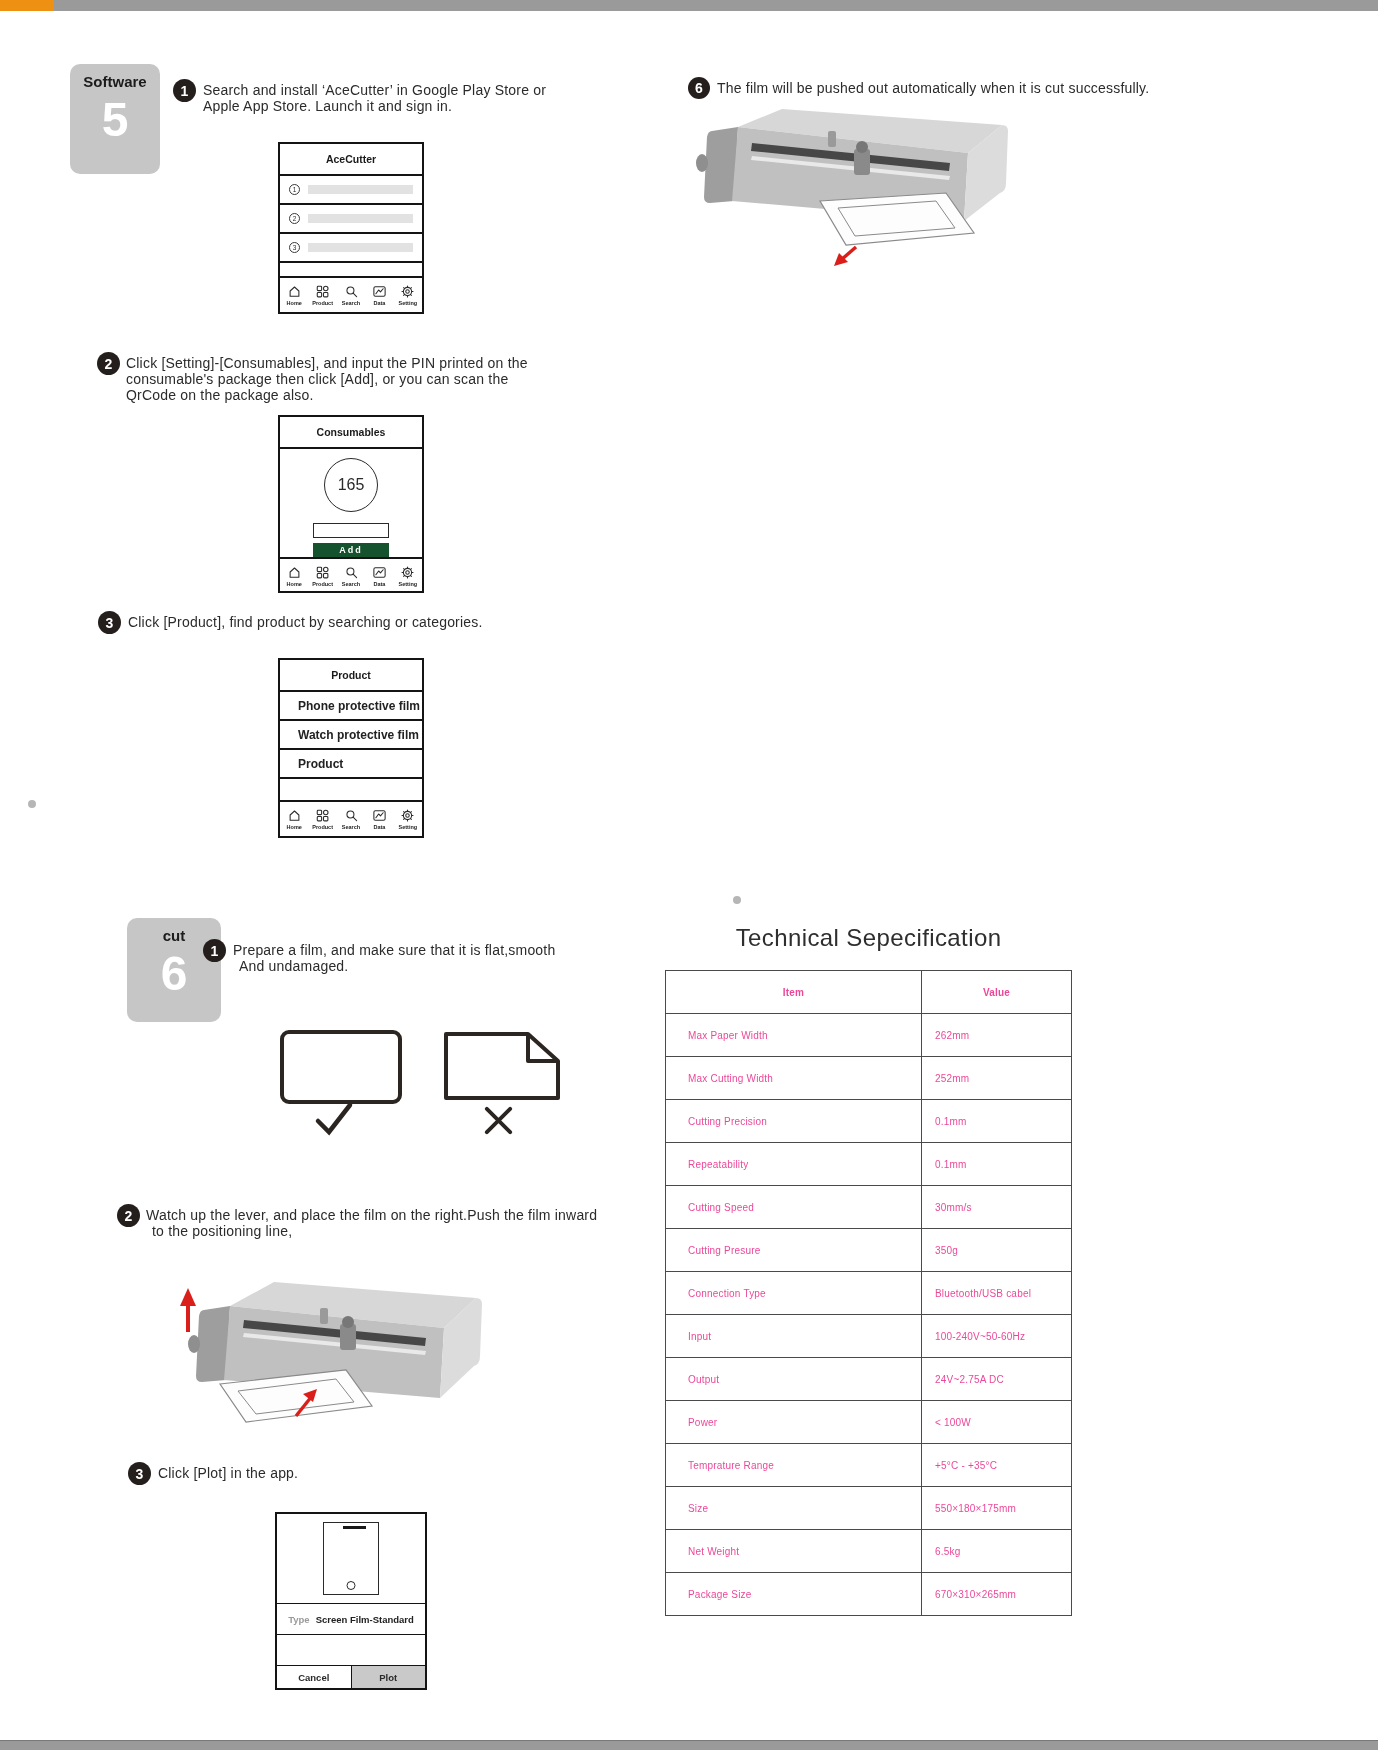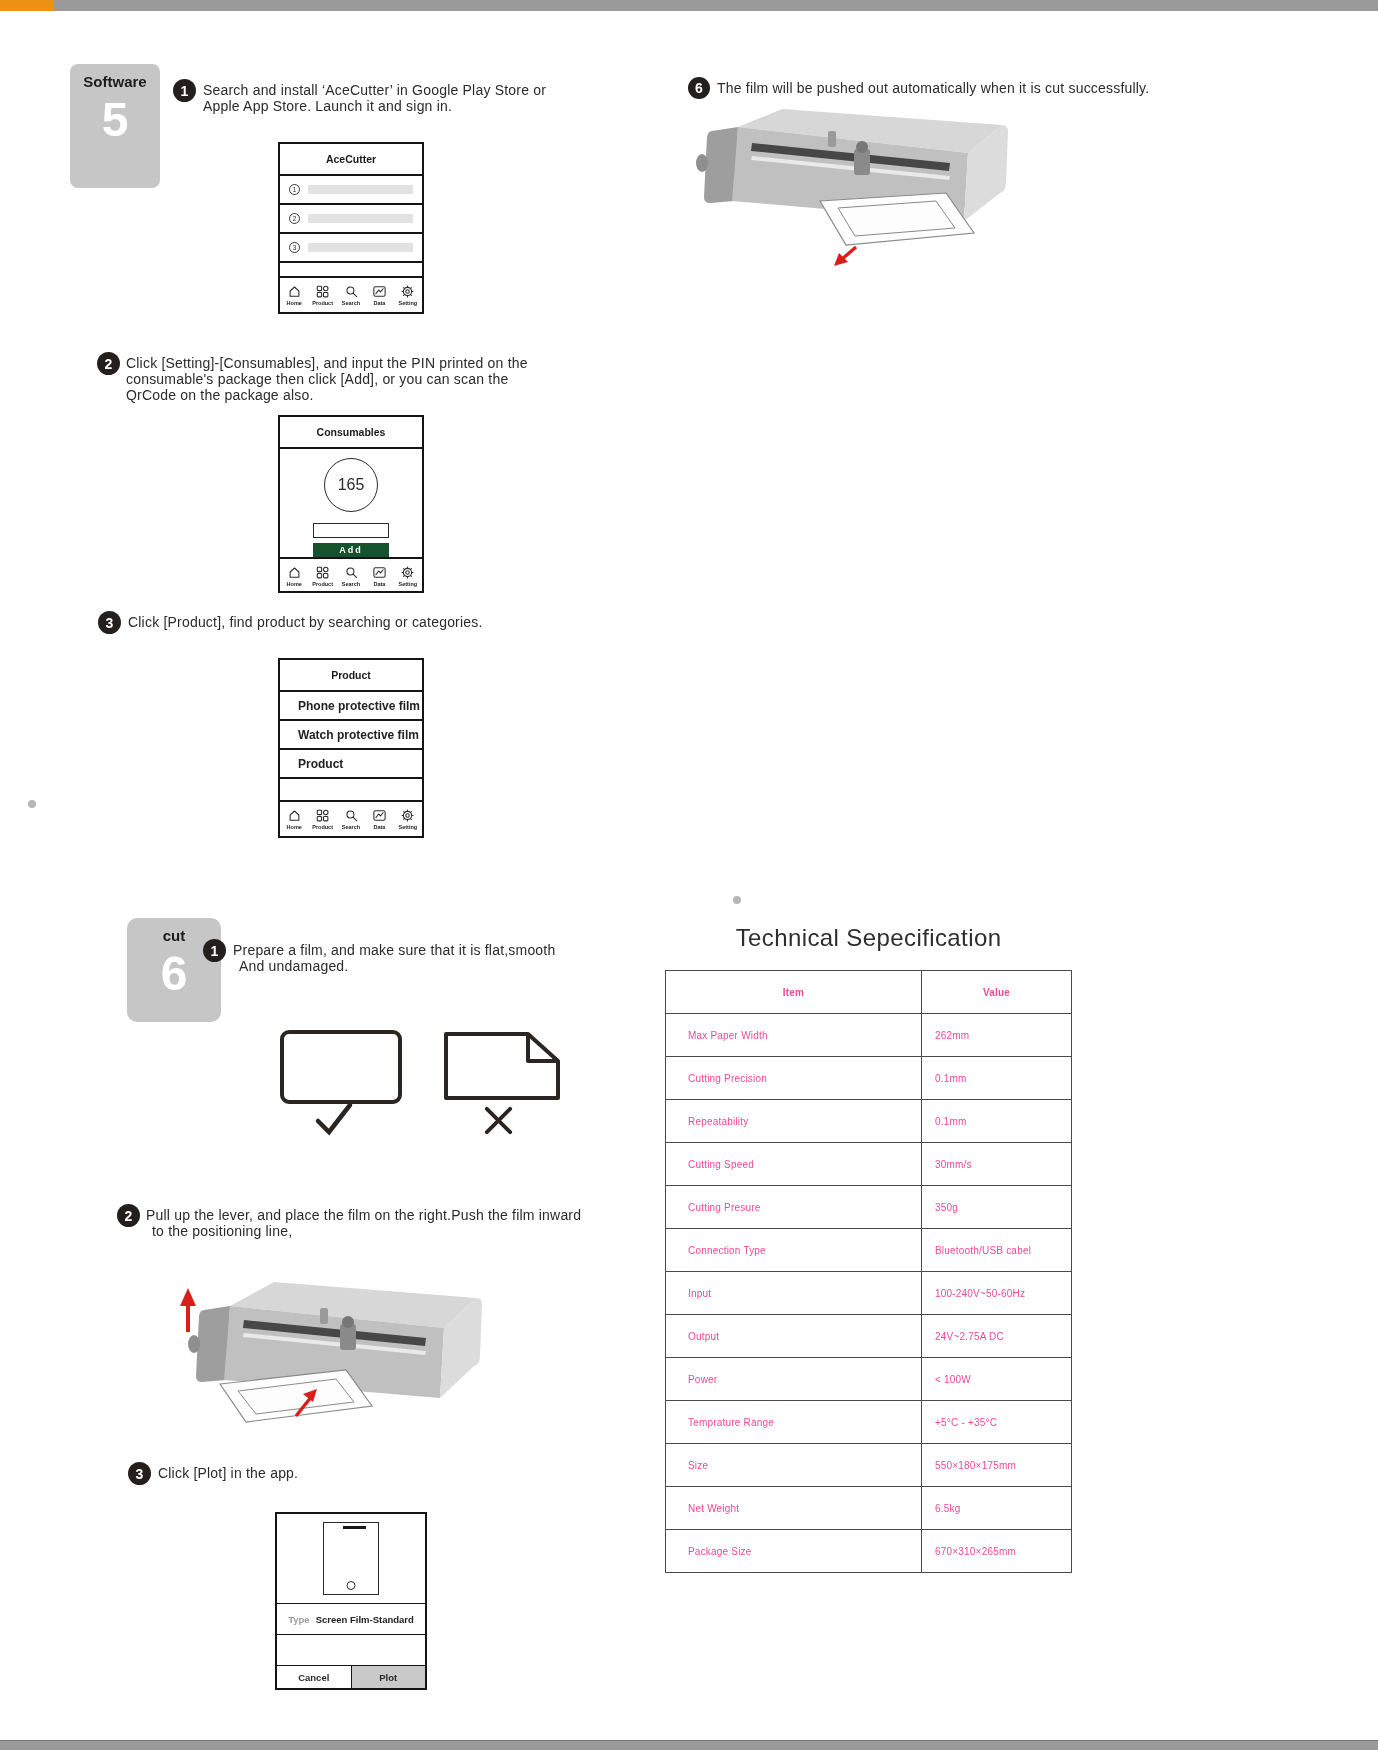--- a/index.html
+++ b/index.html
@@ -79,21 +79,21 @@
 </style>
 </head>
 <body>
 
 <div class="page">
 
   <div class="abs top-bar"></div>
   <div class="abs top-accent"></div>
   <div class="abs bottom-bar"></div>
 
-  <div class="abs badge" style="left:70px;top:64px;width:90px;height:124px;border-radius:8px;">
+  <div class="abs badge" style="left:70px;top:64px;width:90px;height:110px;">
     <div class="badge-label">Software</div>
     <div class="badge-number">5</div>
   </div>
 
   <div class="abs step-circle" style="left:173px;top:79px;">1</div>
   <div class="abs step-text" style="left:203px;top:82px;width:420px;">
     <div>Search and install ‘AceCutter’ in Google Play Store or</div>
     <div>Apple App Store. Launch it and sign in.</div>
   </div>
 
@@ -336,21 +336,21 @@
   </svg>
   <svg class="abs" style="left:312px;top:1100px;" width="44" height="38" viewBox="0 0 44 38">
     <path d="M6 21 L17 32 L38 5" stroke="#2b2522" stroke-width="4.5" fill="none" stroke-linecap="round"></path>
   </svg>
   <svg class="abs" style="left:482px;top:1104px;" width="33" height="33" viewBox="0 0 34 34">
     <path d="M5 5 L29 29 M29 5 L5 29" stroke="#2b2522" stroke-width="4" fill="none" stroke-linecap="round"></path>
   </svg>
 
   <div class="abs step-circle" style="left:117px;top:1204px;">2</div>
   <div class="abs step-text" style="left:146px;top:1207px;width:480px;">
-    <div>Pull up the lever, and place the film on the right.Push the film inward</div>
+    <div>Watch up the lever, and place the film on the right.Push the film inward</div>
     <div class="indent">to the positioning line,</div>
   </div>
 
   <svg class="abs" style="left:168px;top:1252px;" width="315" height="185" viewBox="0 0 315 185">
     <line x1="20" y1="80" x2="20" y2="50" stroke="#da1f1b" stroke-width="4"></line>
     <path d="M20 36 L12 54 L28 54 Z" fill="#da1f1b"></path>
     <path d="M36 58 Q32 58 31 64 L28 124 Q28 130 34 130 L58 128 L62 54 Z" fill="#9e9e9e"></path>
     <ellipse cx="26" cy="92" rx="6" ry="9" fill="#8f8f8f"></ellipse>
     <path d="M62 54 L106 30 L308 46 L276 76 Z" fill="#d7d7d7"></path>
     <path d="M56 128 L62 54 L276 76 L272 146 Z" fill="#c0c0c0"></path>
@@ -396,20 +396,24 @@
         <th class="col-item">Item</th>
         <th>Value</th>
       </tr>
     </thead>
     <tbody>
         <tr>
           <td>Max Paper Width</td>
           <td>262mm</td>
         </tr>
         <tr>
+          <td>Max Cutting Width</td>
+          <td>252mm</td>
+        </tr>
+        <tr>
           <td>Cutting Precision</td>
           <td>0.1mm</td>
         </tr>
         <tr>
           <td>Repeatability</td>
           <td>0.1mm</td>
         </tr>
         <tr>
           <td>Cutting Speed</td>
           <td>30mm/s</td>

